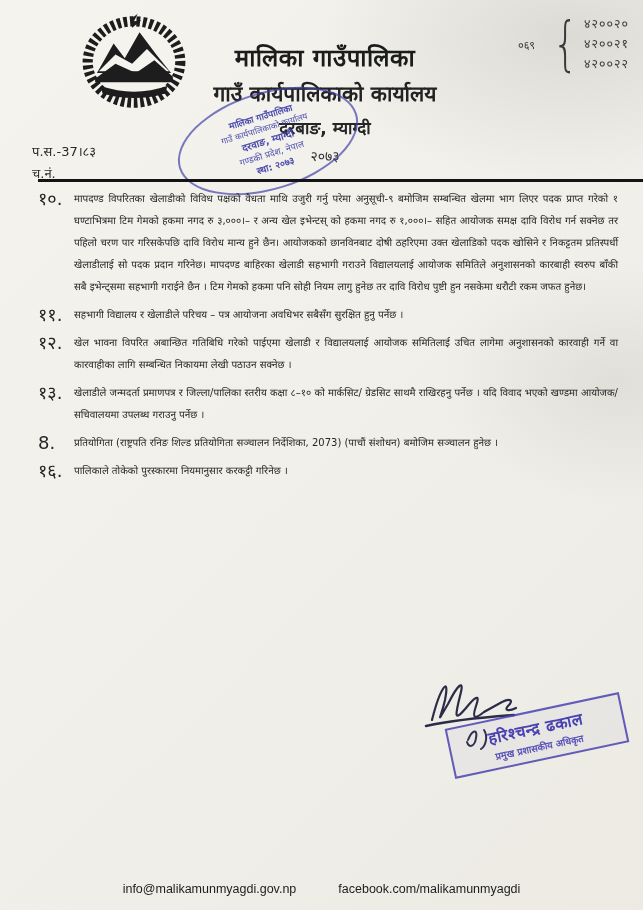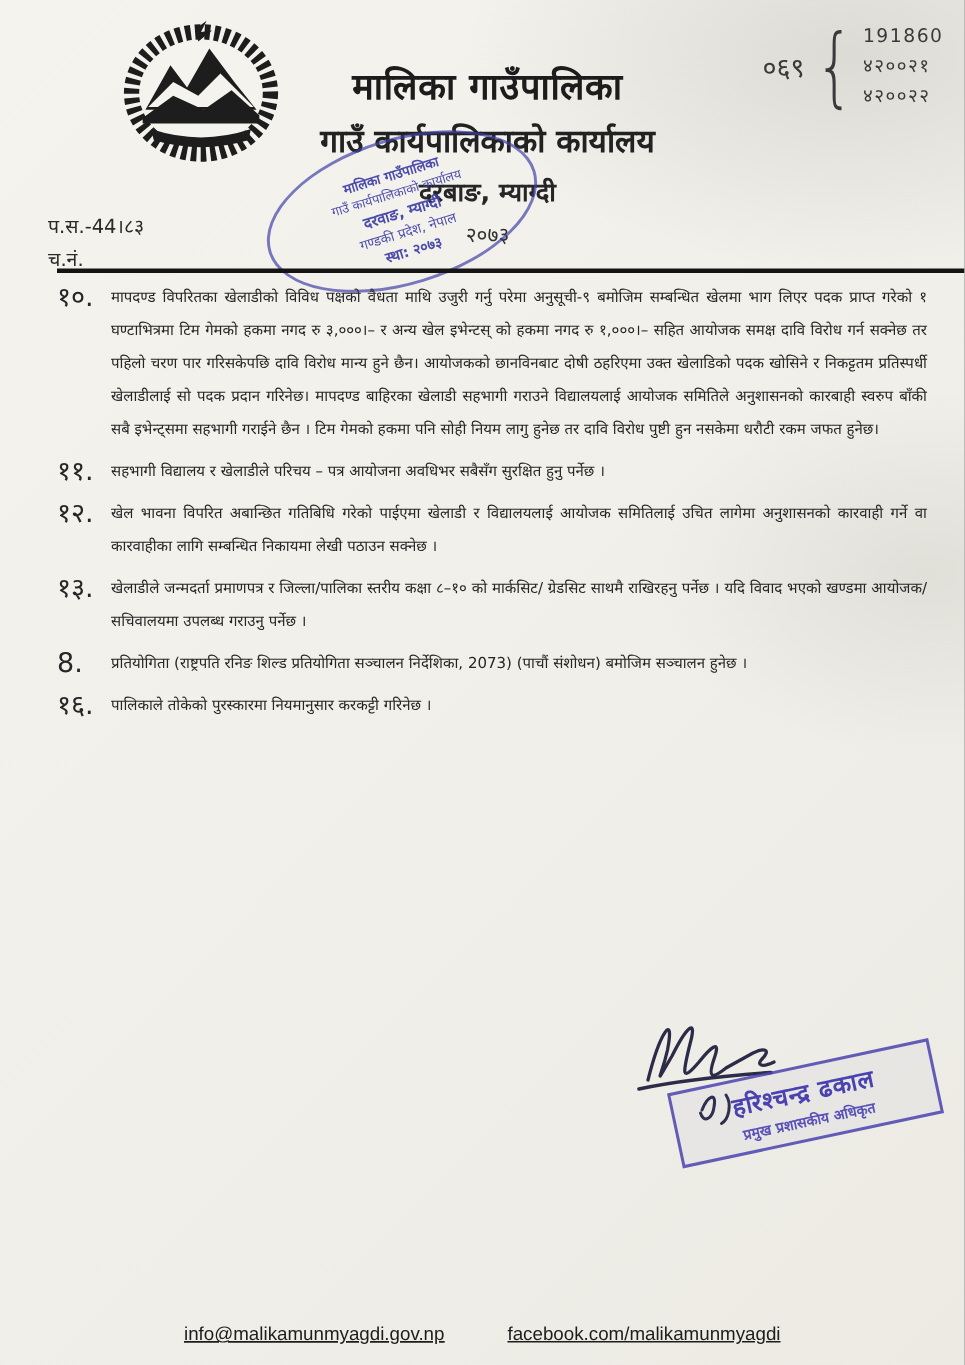--- a/index.html
+++ b/index.html
@@ -17,21 +17,21 @@
     overflow:hidden;
   }
   
   .emblem{position:absolute;left:78px;top:12px;}
   .head-center{position:absolute;left:150px;top:40px;width:350px;text-align:center;}
   .muni-name{font-size:24px;font-weight:bold;color:#1c1c1c;margin:0;letter-spacing:.5px;}
   .office-name{font-size:21px;font-weight:bold;color:#222;margin:6px 0 0 0;}
   .place-name{font-size:17px;font-weight:bold;color:#262626;margin-top:9px;}
   .estd-year{font-size:14px;color:#333;margin-top:7px;text-align:center;}
   .phone-block{position:absolute;right:14px;top:14px;display:flex;align-items:center;}
-  .phone-area{font-size:18px;color:#3a3a3a;margin-right:2px;}
+  .phone-area{font-size:11px;color:#3a3a3a;margin-right:12px;}
   .phone-brace{font-size:58px;font-weight:200;color:#3a3a3a;line-height:60px;transform:scaleX(.7);}
   .phone-nums{font-size:12.5px;line-height:20px;color:#3a3a3a;letter-spacing:1px;}
   .oval-stamp{
     position:absolute;left:175px;top:92px;width:182px;height:94px;
     border:2px solid rgba(64,64,168,.75);border-radius:50%;
     transform:rotate(-17deg);
     display:flex;flex-direction:column;align-items:center;justify-content:center;
     color:#3f3fa8;text-align:center;opacity:.92;
   }
   .oval-stamp .s1{font-size:9px;font-weight:bold;}
@@ -59,21 +59,21 @@
   }
   .officer-stamp .o-name{font-size:16px;font-weight:bold;letter-spacing:.5px;}
   .officer-stamp .o-title{font-size:9.5px;margin-top:2px;color:#5a52b8;font-weight:bold;}
   
   .footer{
     position:absolute;left:0;bottom:14px;width:100%;
     display:flex;justify-content:center;align-items:baseline;
     font-family:"Liberation Sans",sans-serif;font-size:12.5px;color:#1d1d1d;
   }
   .footer .grp{display:flex;}
-  .footer span{text-decoration:underline;margin-top:36px;}
+  .footer span{margin-top:36px;}
   .footer .fb{margin-left:42px;text-align:right;}
 </style>
 </head>
 <body>
 
 <div class="page">
 
   <svg class="emblem" viewBox="0 0 120 108" width="112" height="100" aria-hidden="true">
     <ellipse cx="60" cy="54" rx="50" ry="44" fill="none" stroke="#1d1d1d" stroke-width="11" stroke-dasharray="4 3"></ellipse>
     <ellipse cx="60" cy="54" rx="42" ry="37" fill="#f4f3ee"></ellipse>
@@ -88,36 +88,36 @@
     <h1 class="muni-name">मालिका गाउँपालिका</h1>
     <h2 class="office-name">गाउँ कार्यपालिकाको कार्यालय</h2>
     <div class="place-name">दरबाङ, म्याग्दी</div>
     <div class="estd-year">२०७३</div>
   </div>
 
   <div class="phone-block">
     <span class="phone-area">०६९</span>
     <span class="phone-brace">{</span>
     <div class="phone-nums">
-      <div>191860</div>
+      <div>४२००२०</div>
       <div>४२००२१</div>
       <div>४२००२२</div>
     </div>
   </div>
 
   <div class="oval-stamp">
     <div class="s1">मालिका गाउँपालिका</div>
     <div class="s2">गाउँ कार्यपालिकाको कार्यालय</div>
     <div class="s3">दरवाङ, म्याग्दी</div>
     <div class="s4">गण्डकी प्रदेश, नेपाल</div>
     <div class="s5">स्था: २०७३</div>
   </div>
 
   <div class="refs">
-    <div>प.स.-44।८३</div>
+    <div>प.स.-37।८३</div>
     <div>च.नं.</div>
   </div>
 
   <div class="rule"></div>
 
   <main class="doc-body">
     <ol class="items">
       <li>
         <span class="num">१०.</span>
         <span class="txt">मापदण्ड विपरितका खेलाडीको विविध पक्षको वैधता माथि उजुरी गर्नु परेमा अनुसूची-९ बमोजिम सम्बन्धित खेलमा भाग लिएर पदक प्राप्त गरेको १ घण्टाभित्रमा टिम गेमको हकमा नगद रु ३,०००।– र अन्य खेल इभेन्टस् को हकमा नगद रु १,०००।– सहित आयोजक समक्ष दावि विरोध गर्न सक्नेछ तर पहिलो चरण पार गरिसकेपछि दावि विरोध मान्य हुने छैन। आयोजकको छानविनबाट दोषी ठहरिएमा उक्त खेलाडिको पदक खोसिने र निकट्टतम प्रतिस्पर्धी खेलाडीलाई सो पदक प्रदान गरिनेछ। मापदण्ड बाहिरका खेलाडी सहभागी गराउने विद्यालयलाई आयोजक समितिले अनुशासनको कारबाही स्वरुप बाँकी सबै इभेन्ट्समा सहभागी गराईने छैन । टिम गेमको हकमा पनि सोही नियम लागु हुनेछ तर दावि विरोध पुष्टी हुन नसकेमा धरौटी रकम जफत हुनेछ।</span>

